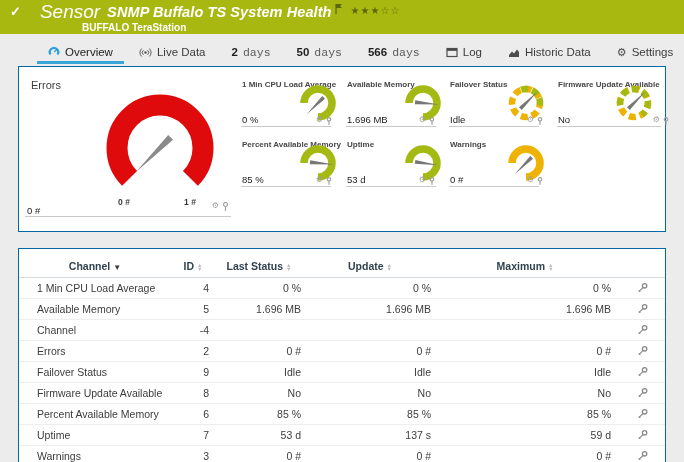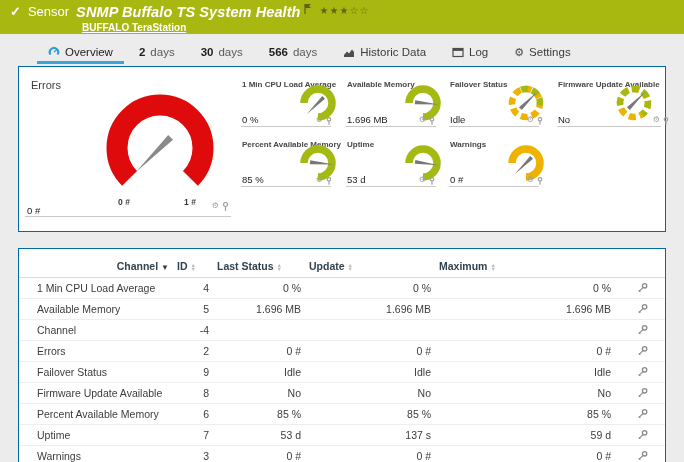--- a/index.html
+++ b/index.html
@@ -8,32 +8,32 @@
     width:684px; height:462px; overflow:hidden;
     background:#ececec;
     font-family:"Liberation Sans", sans-serif;
     -webkit-font-smoothing:antialiased;
   }
 
   
   .topbar { height:34px; background:#a9b711; color:#fff; padding:2px 8px 0 10px; }
   .topline { display:flex; align-items:center; height:19px; }
   .check { font-size:13px; font-weight:bold; margin-right:7px; }
-  .kind { font-size:13px; margin-right:7px; }
+  .kind { font-style:italic; font-size:19px; margin-right:7px;margin-left:12px; }
   .title { font-weight:bold; font-size:14.5px; letter-spacing:.1px;font-style:italic; }
   .flag { margin:-6px 0 0 3px; }
   .stars { color:#5d660c; font-size:10px; letter-spacing:1px; margin-left:8px; margin-top:-2px; cursor:pointer; }
-  .device { font-size:10px; font-weight:bold; margin:1px 0 8px 72px;text-decoration:underline; }
+  .device { font-size:10px; font-weight:bold; margin:1px 0 8px 72px; }
 
   
   .tabbar { display:flex; height:24px; margin-top:6px; padding-left:35px; }
   .tab { display:flex; align-items:center; gap:5px; padding:0 13px; font-size:11.5px;
          color:#3c3c3c; position:relative; cursor:pointer; white-space:nowrap; }
   .tab .num { font-weight:bold; color:#1e1e1e; }
-  .tab .unit { color:#5a5a5a; }
+  .tab .unit { color:#5a5a5a;font-family:Liberation Mono, monospace; }
   .tab.active { color:#222; }
   .tab.active::after { content:""; position:absolute; left:2px; right:2px; bottom:0;
                        height:3px; background:#3aa5d8; }
   .ticon { display:inline-flex; }
 
   
   .panel { background:#fff; margin:0 18px; border:1px solid #0369a1; }
   .gauge-panel { margin-top:2px; height:166px; position:relative; }
 
   .big-label { position:absolute; left:12px; top:12px; font-size:11px; color:#3d3d3d; }
@@ -56,23 +56,23 @@
   .sg-rule { position:absolute; left:0; top:51px; width:90px; border-bottom:1px solid #c9c9c9; }
   .sg.wide .sg-rule { width:104px; }
   .sg .foot-icons { right:14px; bottom:6px; }
   .sg.wide .foot-icons { right:0; }
 
   
   .table-panel { margin-top:16px; min-height:216px; padding-top:6px; }
   table { width:100%; border-collapse:collapse; font-size:10.5px; table-layout:fixed; }
   col.c1{width:158px;} col.c2{width:40px;} col.c3{width:92px;} col.c4{width:130px;}
   col.c5{width:180px;} col.c6{width:46px;}
-  th { text-align:left; font-weight:bold; color:#32424e; padding:5px 8px 5px 0;
+  th { text-align:center; font-weight:bold; color:#32424e; padding:5px 8px 5px 0;
        border-bottom:1px solid #d6dde2; cursor:pointer; white-space:nowrap; }
-  th.ch { text-align:right; padding-left:2px; }
+  th.ch { text-align:center; padding-left:2px; }
   td { text-align:right; color:#3c3c3c; padding:4px 8px 4px 0; border-bottom:1px solid #eeeeee; }
   td.ch { text-align:left; padding-left:18px; }
   td.act { text-align:center; padding:2px 0; }
   .caret { color:#3a3a3a; font-size:8px; margin-left:3px; }
   .sort { display:inline-flex; flex-direction:column; vertical-align:middle;
           margin-left:3px; color:#bcbcbc; font-size:5.5px; line-height:4px; }
   .wrench { cursor:pointer; }
 </style>
 </head>
 <body>
@@ -97,47 +97,57 @@
   <div class="tab active">
     <span class="ticon">
       <svg width="12" height="12" viewBox="0 0 12 12">
           <path d="M2.5 8.5 A4.2 4.2 0 1 1 9.5 8.5" stroke="#2b9fd6" stroke-width="2.2" fill="none"></path>
           <path d="M6 6 L9 3.6" stroke="#2b9fd6" stroke-width="1.3"></path>
         </svg>
     </span>
     <span>Overview</span>
   </div>
   <div class="tab">
+    <span class="ticon">
+      <svg width="13" height="11" viewBox="0 0 13 11">
+          <circle cx="6.5" cy="5.5" r="1.2" fill="#5a5a5a"></circle>
+          <path d="M4.3 3.3 a3.1 3.1 0 0 0 0 4.4 M2.6 1.6 a5.5 5.5 0 0 0 0 7.8" stroke="#5a5a5a" stroke-width="1" fill="none"></path>
+          <path d="M8.7 3.3 a3.1 3.1 0 0 1 0 4.4 M10.4 1.6 a5.5 5.5 0 0 1 0 7.8" stroke="#5a5a5a" stroke-width="1" fill="none"></path>
+        </svg>
+    </span>
+    <span>Live Data</span>
+  </div>
+  <div class="tab">
     <span class="num">2</span>
     <span class="unit">days</span>
   </div>
   <div class="tab">
-    <span class="num">30</span>
+    <span class="num">50</span>
     <span class="unit">days</span>
   </div>
   <div class="tab">
     <span class="num">566</span>
     <span class="unit">days</span>
-  </div>
-  <div class="tab">
-    <span class="ticon">
-      <svg width="12" height="11" viewBox="0 0 12 11">
-          <path d="M1 10 L1 8 4 4.5 6 6.5 9 2.5 11 5 11 10 Z" fill="#4d4d4d"></path>
-        </svg>
-    </span>
-    <span>Historic Data</span>
   </div>
   <div class="tab">
     <span class="ticon">
       <svg width="12" height="11" viewBox="0 0 12 11">
           <rect x="1" y="1.5" width="10" height="8" fill="none" stroke="#4d4d4d" stroke-width="1.2"></rect>
           <rect x="1" y="1.5" width="10" height="2.4" fill="#4d4d4d"></rect>
         </svg>
     </span>
     <span>Log</span>
+  </div>
+  <div class="tab">
+    <span class="ticon">
+      <svg width="12" height="11" viewBox="0 0 12 11">
+          <path d="M1 10 L1 8 4 4.5 6 6.5 9 2.5 11 5 11 10 Z" fill="#4d4d4d"></path>
+        </svg>
+    </span>
+    <span>Historic Data</span>
   </div>
   <div class="tab">
     <span class="ticon" style="color:#4d4d4d;font-size:11px;line-height:11px;">⚙</span>
     <span>Settings</span>
   </div>
 </div>
 
 <div class="panel gauge-panel">
 
   <div class="big-label">Errors</div>

